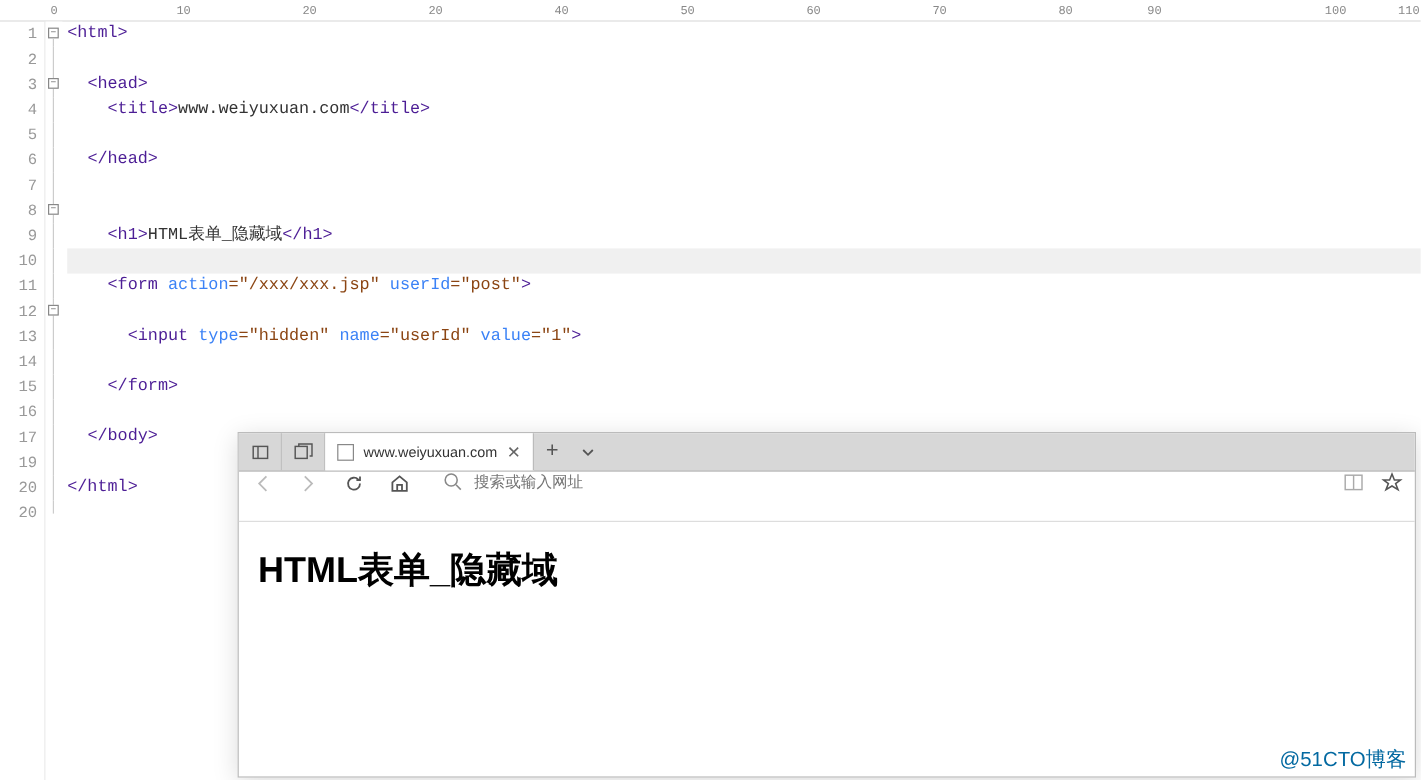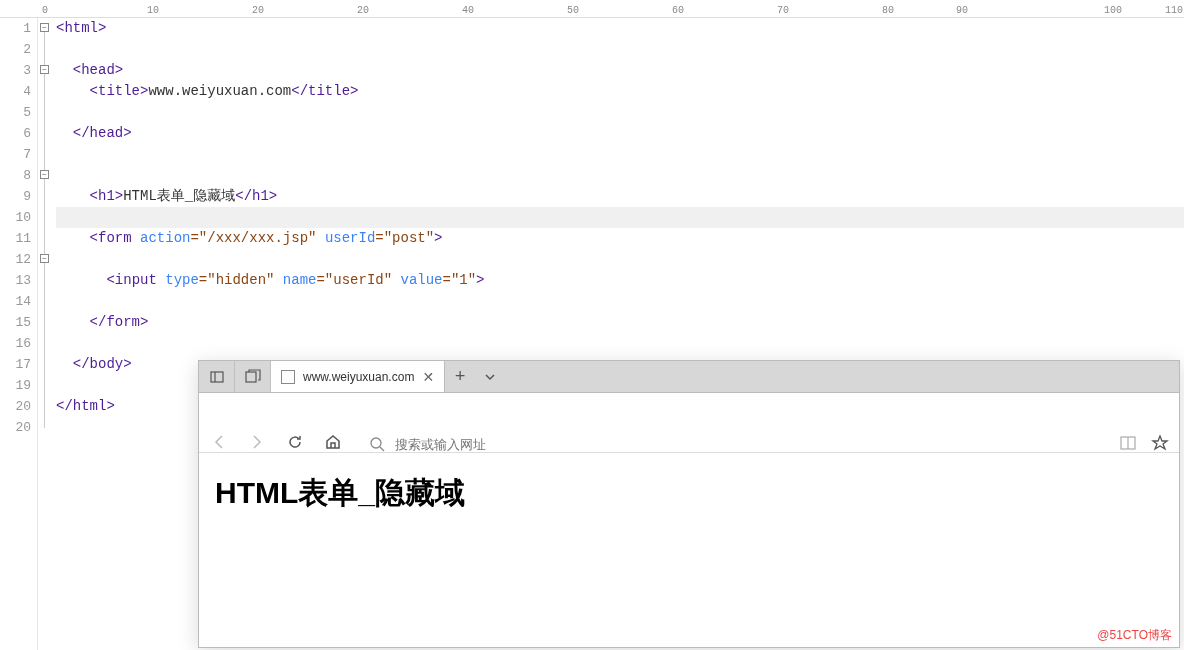--- a/index.html
+++ b/index.html
@@ -21,29 +21,29 @@
   .val{color:#8b4513}
   .txt{color:#333}
   .browser{position:absolute;left:198px;top:360px;width:982px;height:288px;background:#fff;border:1px solid #bbb;box-shadow:0 4px 20px rgba(0,0,0,.15)}
   .tabbar{height:32px;background:#d7d7d7;display:flex;align-items:stretch;border-bottom:1px solid #bbb}
   .tbtn{width:36px;display:flex;align-items:center;justify-content:center;color:#555;border-right:1px solid #c0c0c0}
   .tab{display:flex;align-items:center;background:#fff;padding:0 10px;gap:8px;border-right:1px solid #bbb;font-family:"Segoe UI",sans-serif;font-size:12px;color:#333}
   .tab .pg{width:14px;height:14px;border:1px solid #888}
   .tab .x{color:#666;font-size:14px;cursor:pointer}
   .newtab{width:30px;display:flex;align-items:center;justify-content:center;color:#555;font-size:18px}
   .chev{width:30px;display:flex;align-items:center;justify-content:center;color:#555}
-  .navbar{height:60px;display:flex;align-items:flex-end;padding:0 10px;gap:18px;border-bottom:1px solid #ddd;font-family:"Segoe UI",sans-serif}
+  .navbar{height:42px;display:flex;align-items:flex-start;padding:0 10px;gap:18px;border-bottom:1px solid #ddd;font-family:"Segoe UI",sans-serif}
   .navbtn{width:20px;height:20px;display:flex;align-items:center;justify-content:center;color:#555;cursor:pointer}
   .navbtn.dis{color:#bbb}
   .addr{flex:1;display:flex;align-items:center;gap:10px;padding:0 8px}
   .addr input{border:none;outline:none;flex:1;font-size:13px;color:#888;font-family:"Segoe UI","Microsoft YaHei",sans-serif}
   .right-icons{display:flex;gap:14px;color:#888}
   .content{padding:20px 16px;font-family:"Microsoft YaHei","SimHei",sans-serif}
   .content h1{font-size:30px;font-weight:bold;color:#000}
-  .watermark{position:absolute;right:12px;bottom:6px;font-size:12px;color:#ef4444;font-family:"Segoe UI",sans-serif}
+  .watermark{position:absolute;right:12px;bottom:6px;font-size:17px;color:#0369a1;font-family:"Segoe UI",sans-serif}
   svg{display:block}
 </style>
 </head>
 <body>
 
 <div class="ruler">
   <span style="left:42px">0</span>
     <span style="left:147px">10</span>
     <span style="left:252px">20</span>
     <span style="left:357px">20</span>

